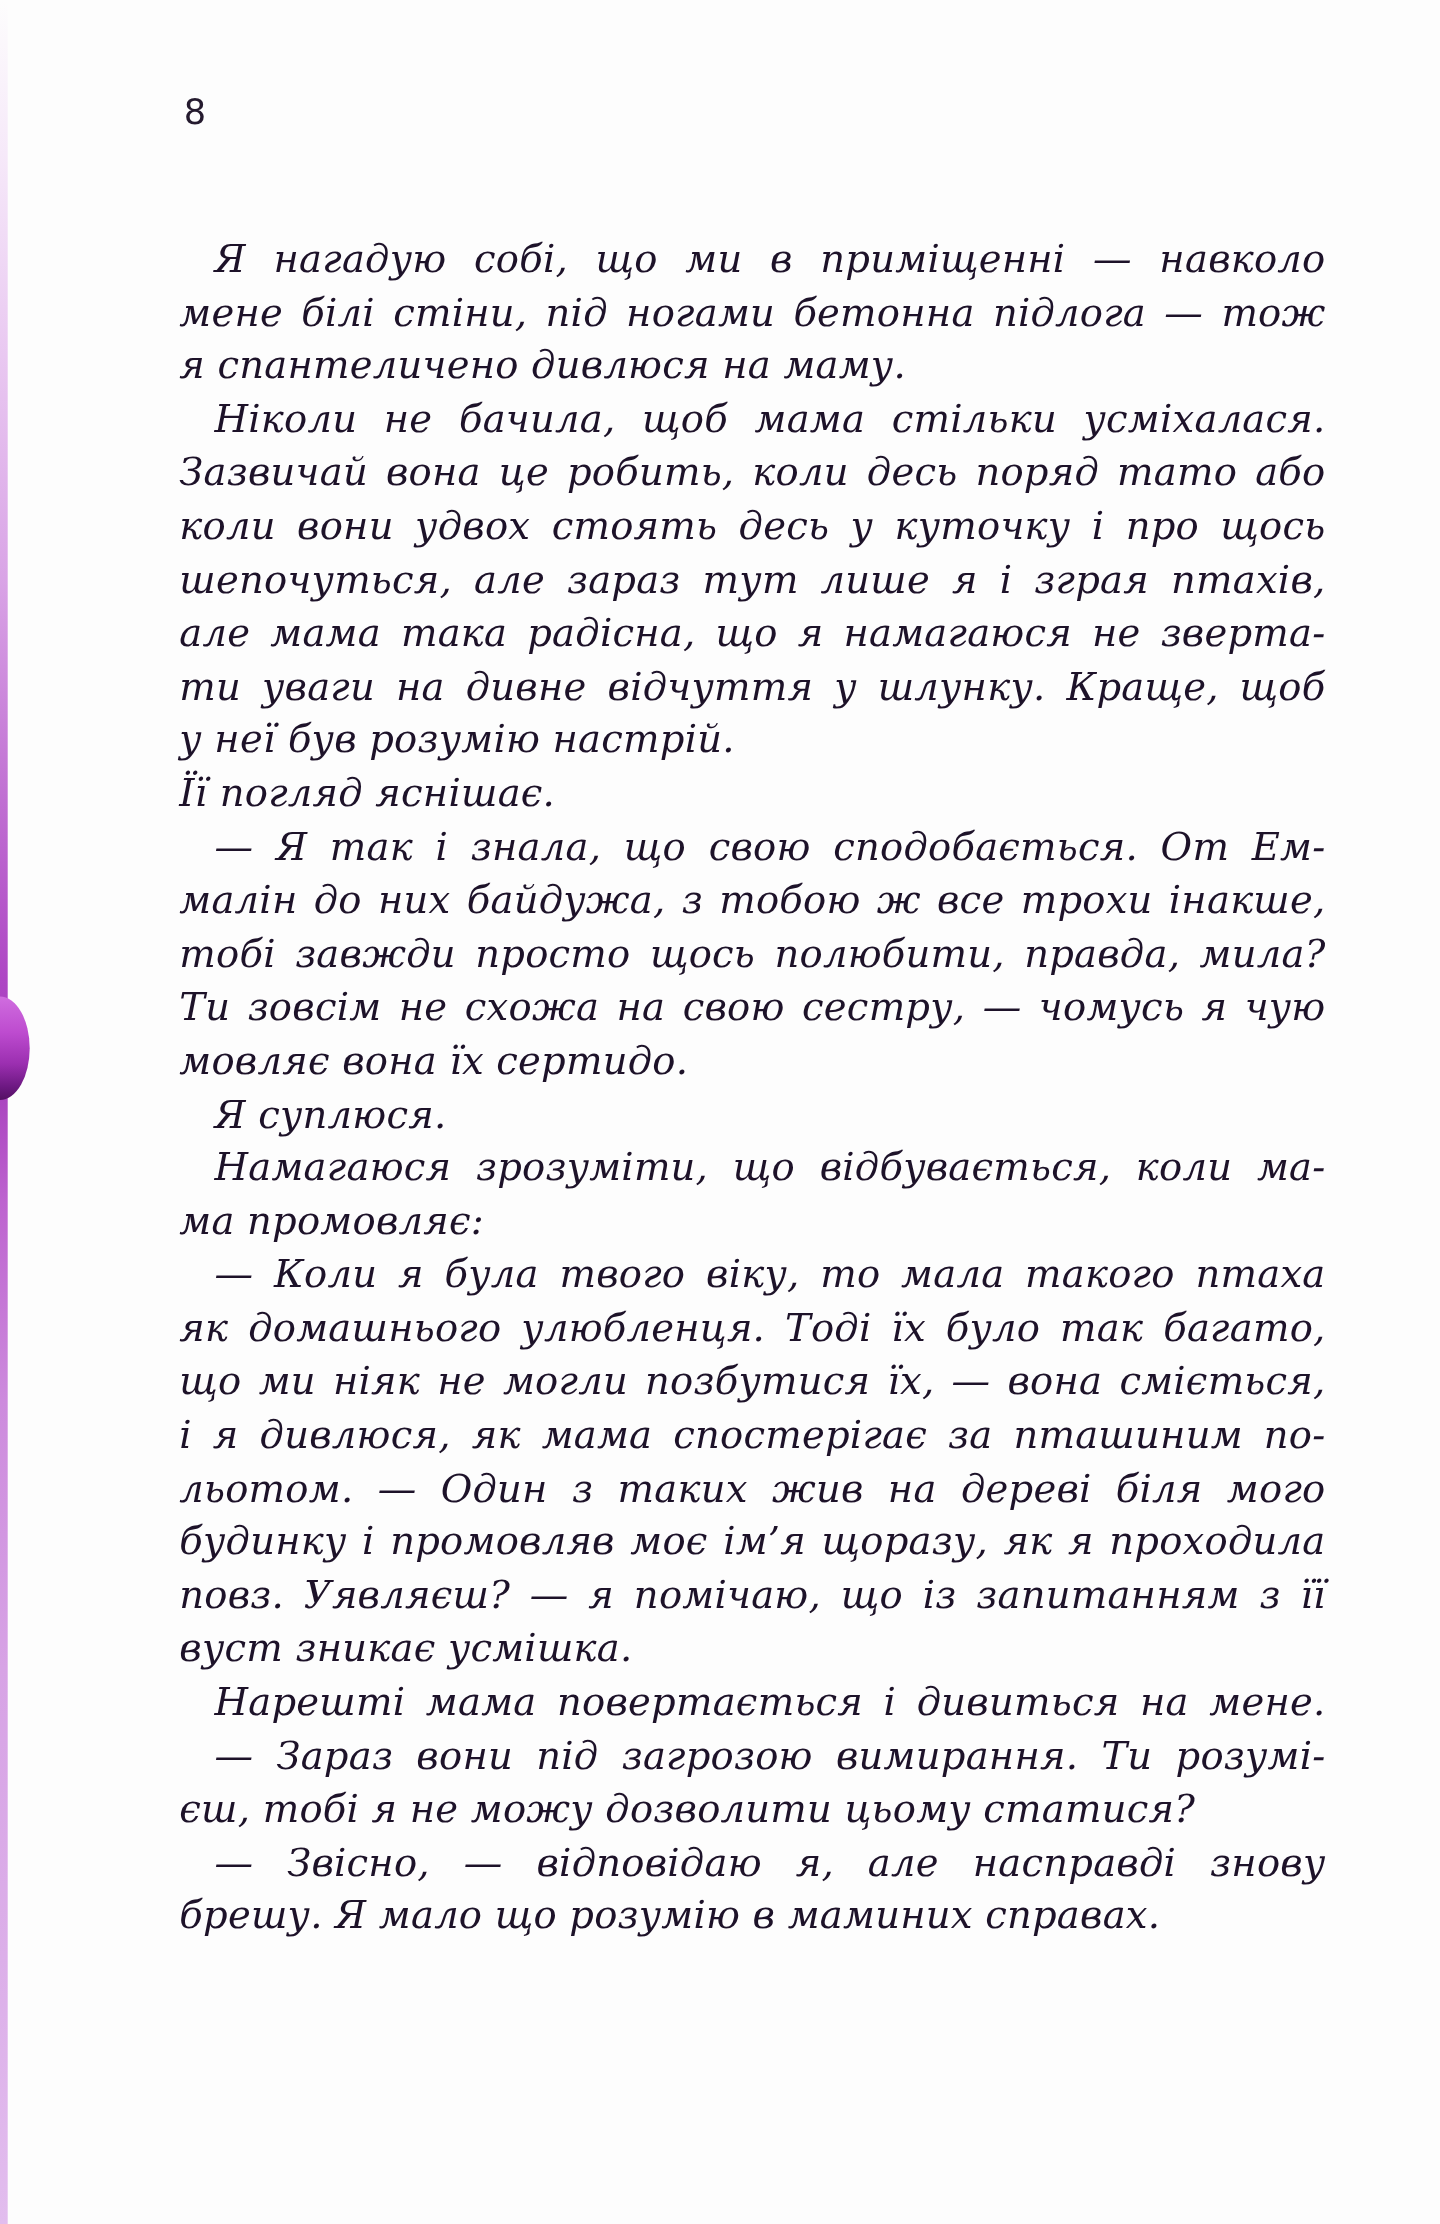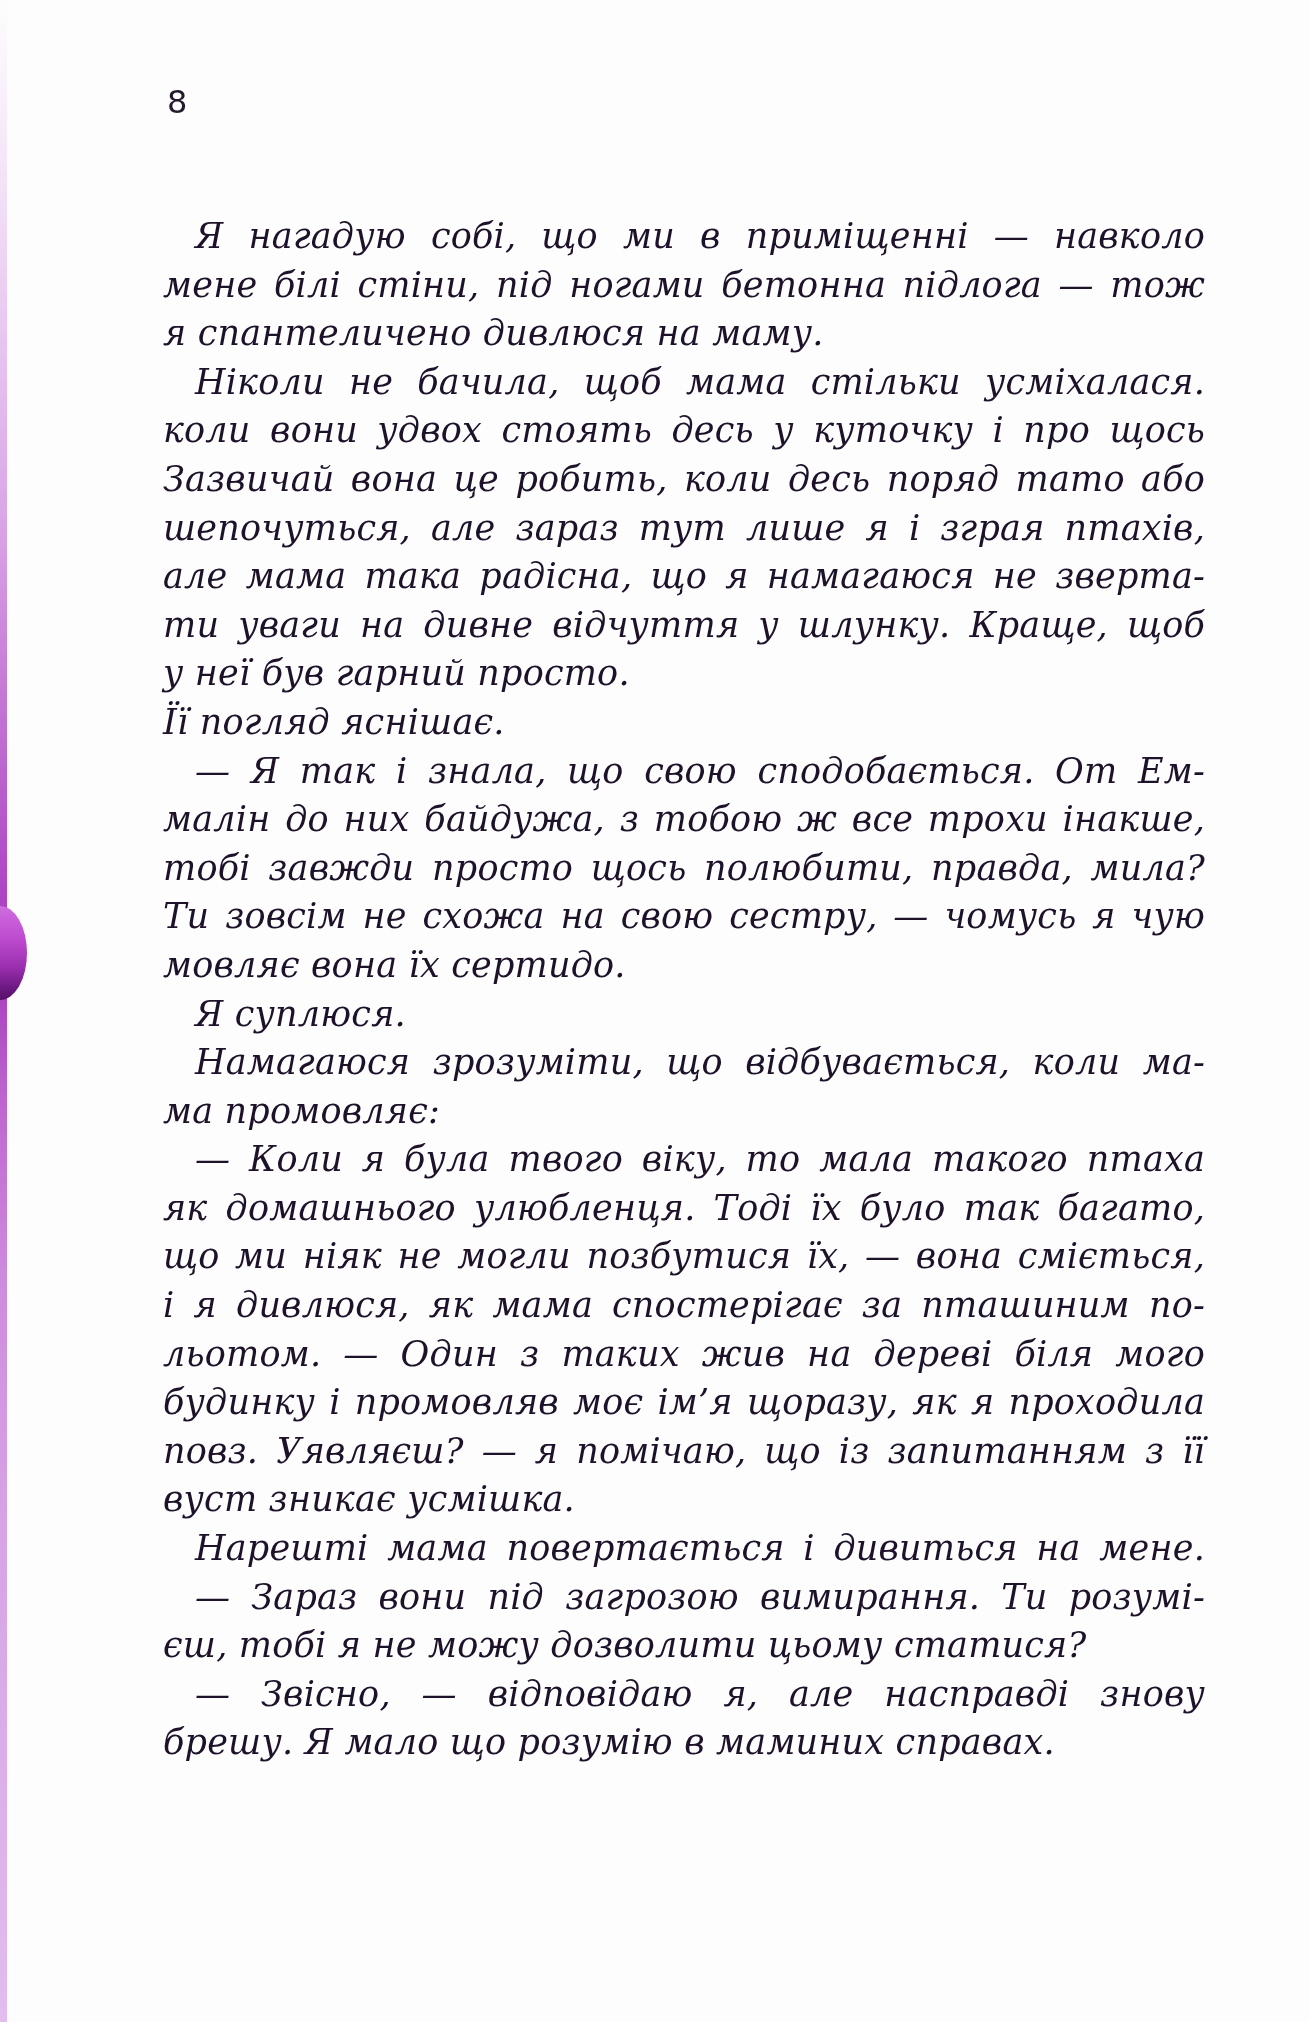--- a/index.html
+++ b/index.html
@@ -86,26 +86,26 @@
 
 <div class="sheet">
   <div class="edge-strip"></div>
   <div class="edge-bump"></div>
   <div class="page-number">8</div>
   <div class="text-block">
       <div class="line j ind">Я нагадую собі, що ми в приміщенні — навколо</div>
       <div class="line j">мене білі стіни, під ногами бетонна підлога — тож</div>
       <div class="line">я спантеличено дивлюся на маму.</div>
       <div class="line j ind">Ніколи не бачила, щоб мама стільки усміхалася.</div>
+      <div class="line j">Зазвичай вона це робить, коли десь поряд тато або</div>
       <div class="line j">коли вони удвох стоять десь у куточку і про щось</div>
-      <div class="line j">Зазвичай вона це робить, коли десь поряд тато або</div>
       <div class="line j">шепочуться, але зараз тут лише я і зграя птахів,</div>
       <div class="line j">але мама така радісна, що я намагаюся не зверта-</div>
       <div class="line j">ти уваги на дивне відчуття у шлунку. Краще, щоб</div>
-      <div class="line">у неї був гарний просто.</div>
+      <div class="line">у неї був розумію настрій.</div>
       <div class="line">Її погляд яснішає.</div>
       <div class="line j ind">— Я так і знала, що свою сподобається. От Ем-</div>
       <div class="line j">малін до них байдужа, з тобою ж все трохи інакше,</div>
       <div class="line j">тобі завжди просто щось полюбити, правда, мила?</div>
       <div class="line j">Ти зовсім не схожа на свою сестру, — чомусь я чую</div>
       <div class="line">мовляє вона їх сертидо.</div>
       <div class="line ind">Я суплюся.</div>
       <div class="line j ind">Намагаюся зрозуміти, що відбувається, коли ма-</div>
       <div class="line">ма промовляє:</div>
       <div class="line j ind">— Коли я була твого віку, то мала такого птаха</div>

